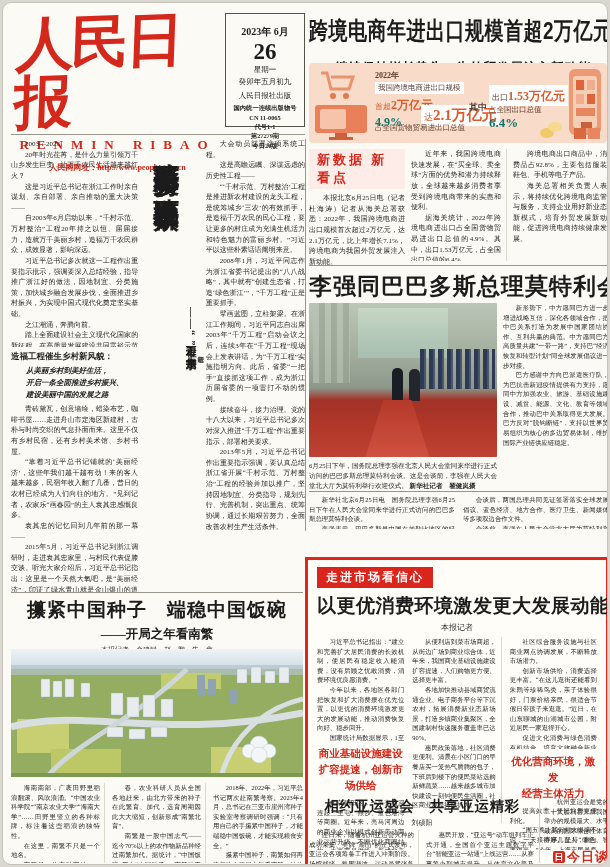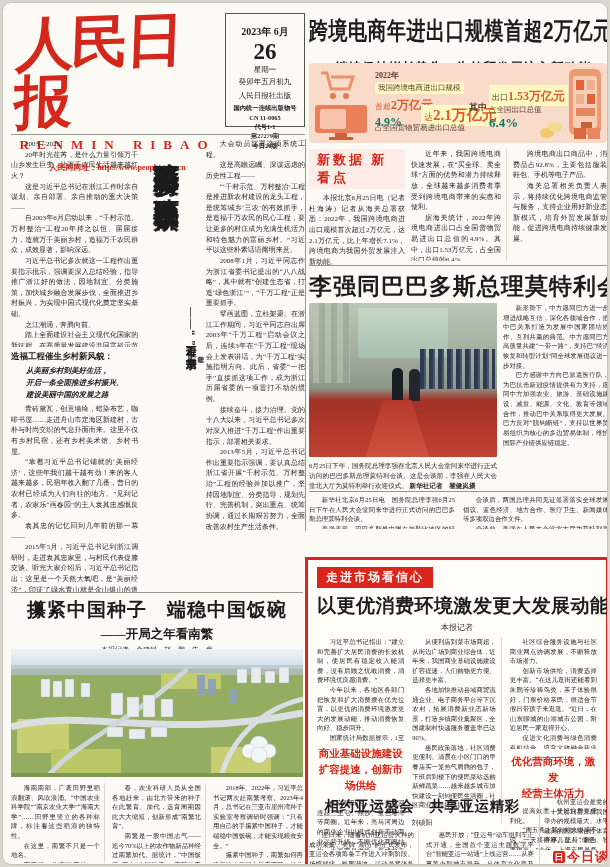--- a/index.html
+++ b/index.html
@@ -18,21 +18,21 @@
   .site{font-size:8px;font-weight:bold;color:#d5281c;}
   .datebox{border:1.5px solid #55524a;text-align:center;padding-top:11px;background:#fcfaf4;}
   .db1{font-size:10px;font-weight:bold;}
   .db-day{font-size:23px;font-weight:bold;line-height:1.1;}
   .db-s{font-size:7.5px;line-height:1.55;}
   .db-xs{font-size:6.3px;line-height:1.5;font-weight:bold;}
   
   .tr-headline{font-size:19px;font-weight:900;letter-spacing:0.5px;transform:scaleY(1.28);transform-origin:top;white-space:nowrap;}
   .tr-sub{font-size:13px;font-weight:900;text-align:center;letter-spacing:0.5px;}
   .info{background:#f9dbc9;border-radius:4px;overflow:hidden;}
-  .chip{background:#fef9c3;padding:1px 3px;display:inline-block;}
+  .chip{background:#ffffff;padding:1px 3px;display:inline-block;}
   .o-big{color:#e05a2b;font-weight:900;}
   .o-pct{color:#0f766e;font-weight:900;}
   .info-s{color:#5a3a2e;font-size:7.5px;}
   .badge-light{display:inline-block;background:#fdece7;color:#d5281c;font-weight:900;font-size:13px;letter-spacing:3px;padding:2px 8px;}
   .colrule{border-right:1px solid #ddd8ce;}
   
   .lq-headline{font-size:23px;font-weight:900;letter-spacing:1px;text-align:center;white-space:nowrap;}
   .photo-lq{background:linear-gradient(180deg,#bcc6b8 0%,#a8b2a3 28%,#99a496 42%,#8d988c 55%,#a23227 63%,#b03729 80%,#bf4334 100%);overflow:hidden;border-radius:1px;}
   .mural{position:absolute;left:26%;top:3%;width:48%;height:33%;background:linear-gradient(180deg,#c8d8c6,#a7c0b2);opacity:.9;}
   .flagband{position:absolute;left:2%;top:0;width:20%;height:52%;background:repeating-linear-gradient(90deg,#b8c0b2 0 6px,#9aa594 6px 12px);opacity:.7;}

